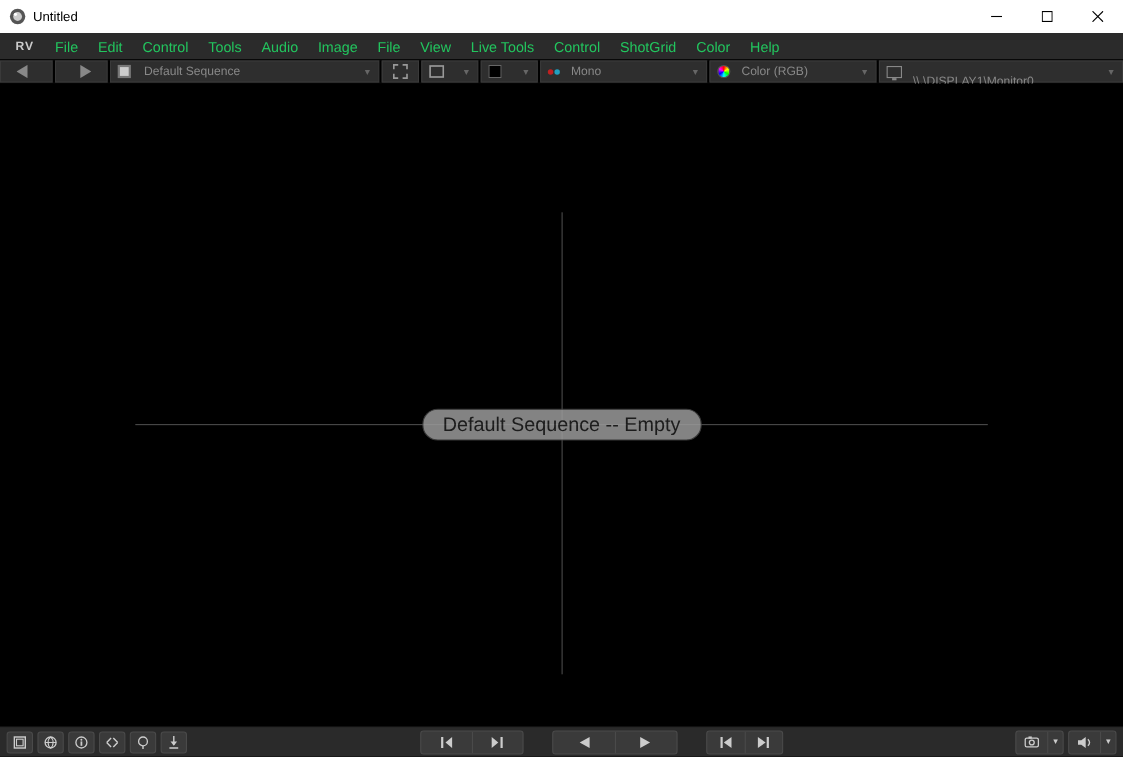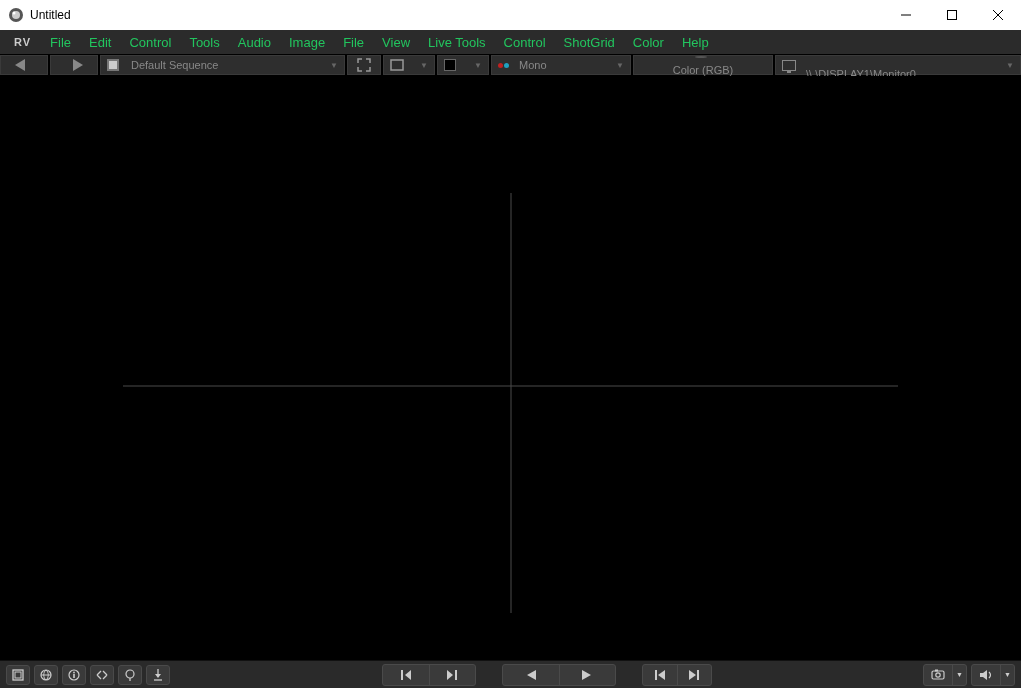--- a/index.html
+++ b/index.html
@@ -133,45 +133,46 @@
           <rect x="1" y="1" width="12" height="10" fill="none" stroke="#999" stroke-width="1.5"></rect>
         </svg>
       <span class="chev">▼</span>
     </div>
     <div class="tb-sep"></div>
     <div class="tb-drop" style="width:52px;justify-content:center;">
       <span style="width:12px;height:12px;background:#000;border:1px solid #666;display:inline-block;"></span>
       <span class="chev">▼</span>
     </div>
     <div class="tb-sep"></div>
-    <div class="tb-drop" style="width:140px;">
+    <div class="tb-drop" style="width:152px;">
       <span class="mono-dots">
           <span class="dot r"></span>
           <span class="dot c"></span>
         </span>
       <span>Mono</span>
       <span class="chev">▼</span>
     </div>
     <div class="tb-sep"></div>
-    <div class="tb-drop" style="width:140px;flex-direction:column;">
+    <div class="tb-drop" style="width:152px;">
       <span class="color-icon"></span>
       <span>Color (RGB)</span>
       <span class="chev">▼</span>
     </div>
     <div class="tb-sep"></div>
     <div class="tb-drop" style="flex:1;min-width:0;">
       <span class="monitor-icon"></span>
       <span style="white-space:nowrap;overflow:hidden;text-overflow:clip;margin-top:17px;">\\.\DISPLAY1\Monitor0</span>
       <span class="chev">▼</span>
     </div>
   </div>
 
   <div class="viewport">
     <div class="crosshair-v"></div>
     <div class="crosshair-h"></div>
+    <div class="pill">Default Sequence -- Empty</div>
   </div>
 
   <div class="bottombar">
     <div class="bb-btn">
       <svg width="12" height="12" viewBox="0 0 12 12">
           <rect x="1" y="1" width="10" height="10" fill="none" stroke="#ccc" stroke-width="1.3"></rect>
           <rect x="3" y="3" width="6" height="6" fill="none" stroke="#ccc" stroke-width="1"></rect>
         </svg>
     </div>
     <div class="bb-btn">

